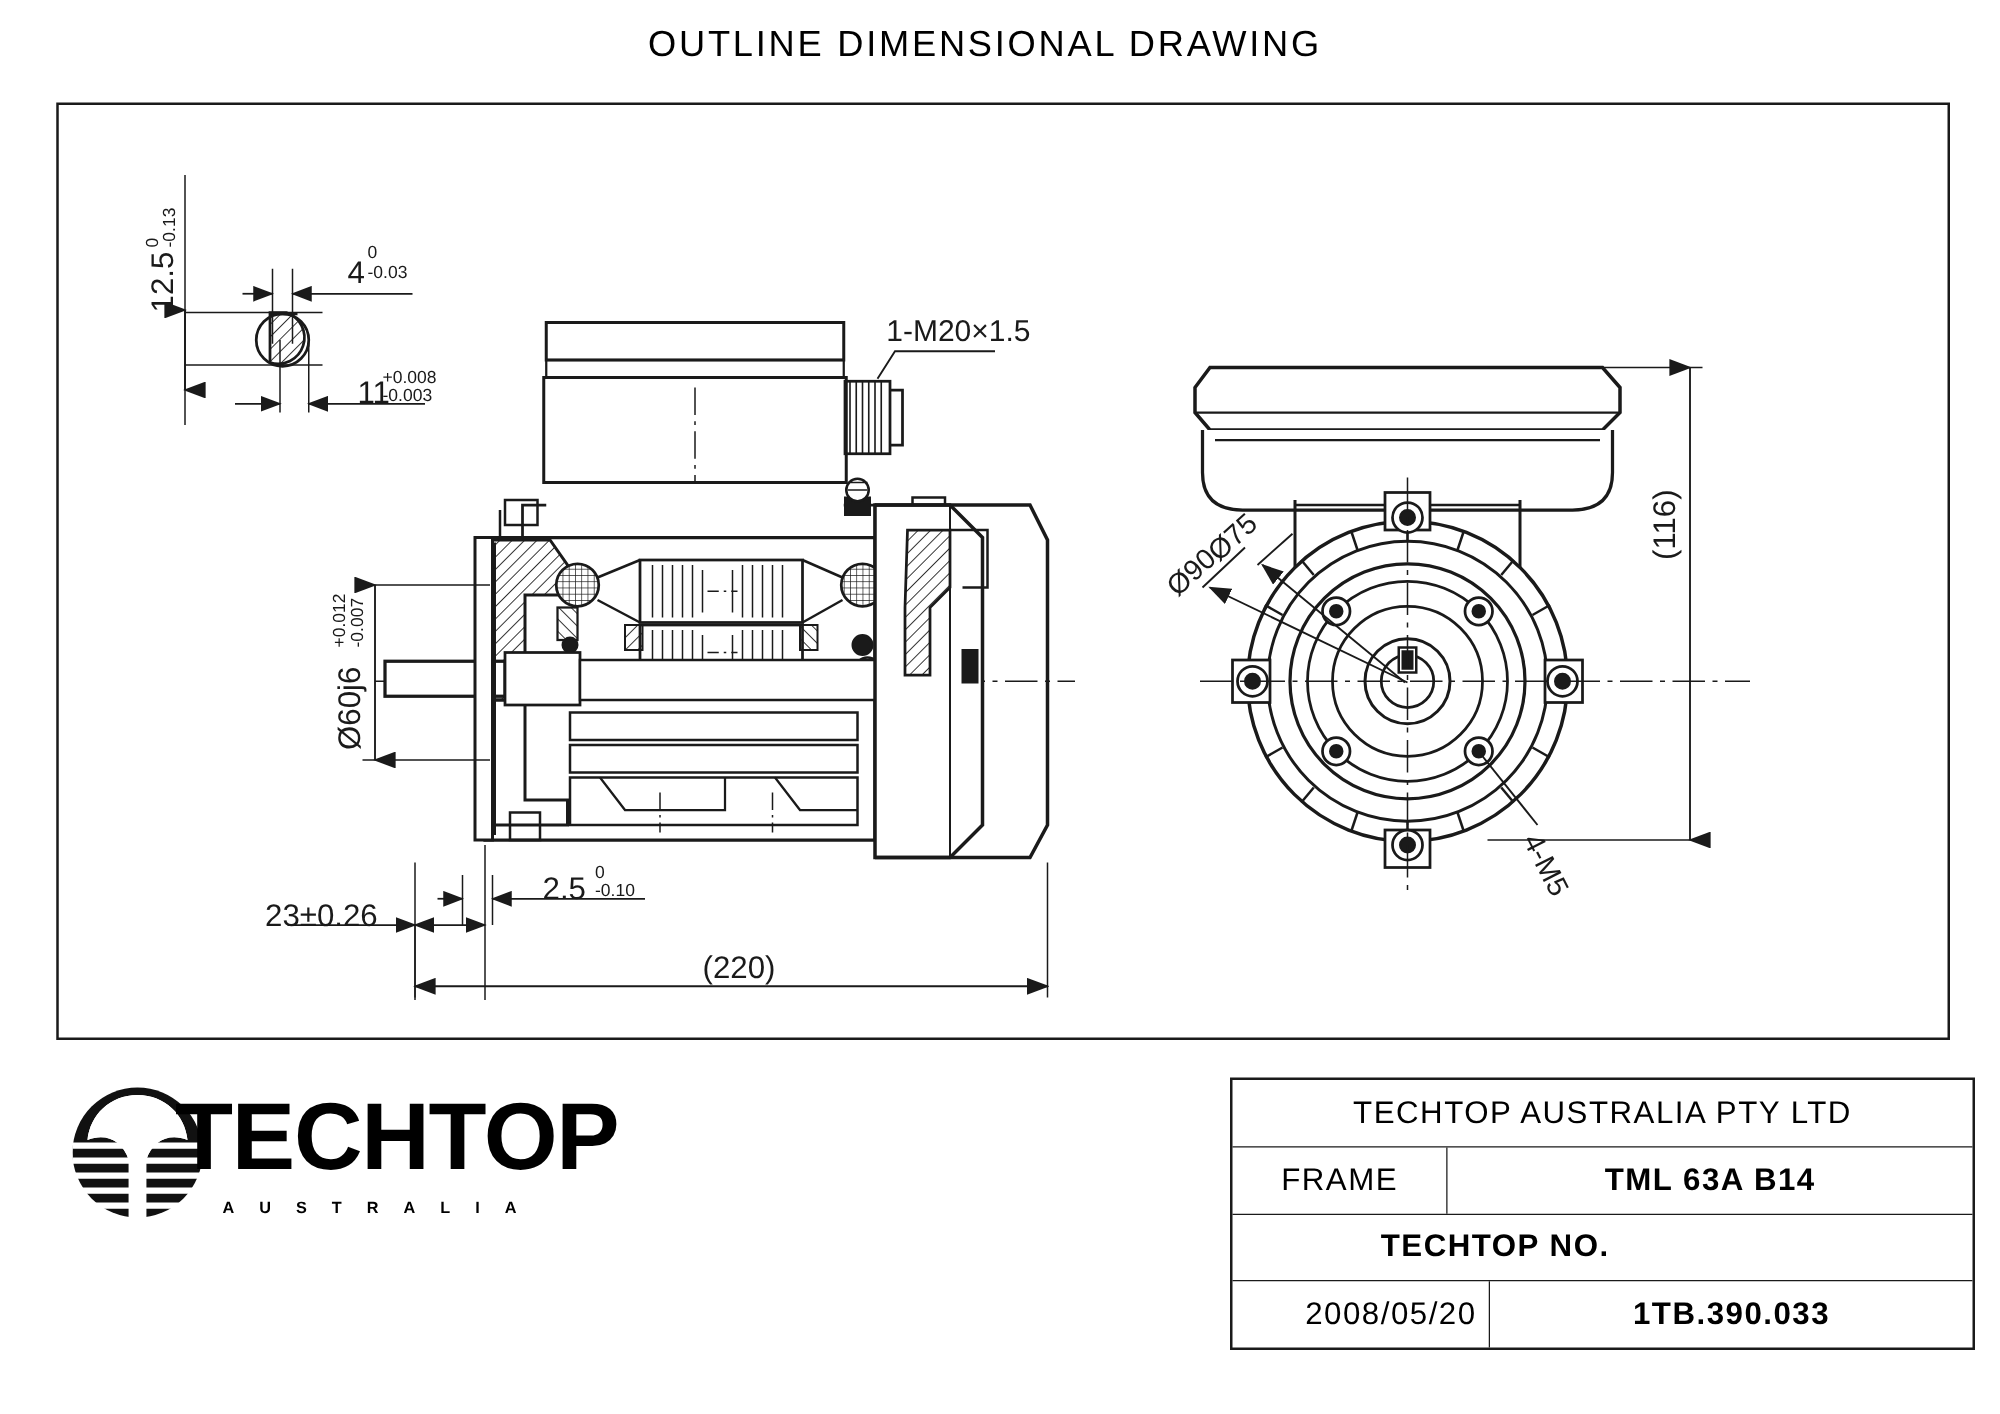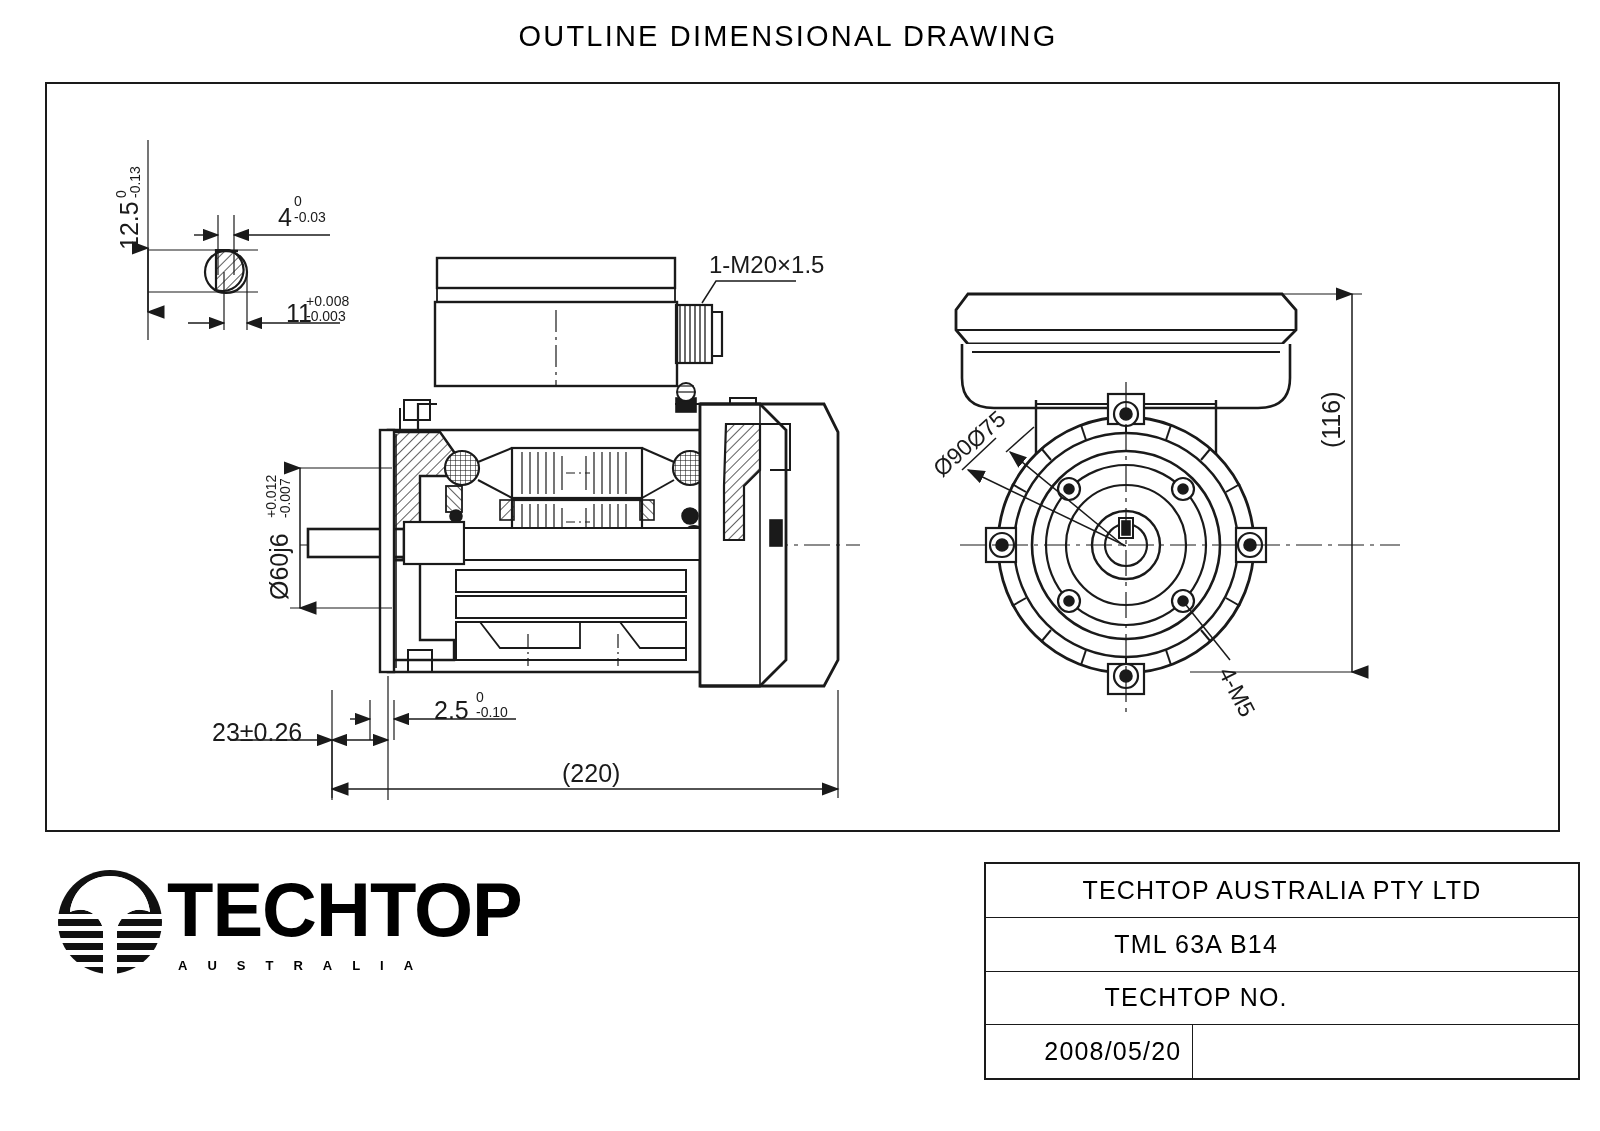--- a/index.html
+++ b/index.html
@@ -12,24 +12,24 @@
   .drawing{position:absolute;left:0;top:0;width:1600px;height:1131px;}
   
   .tblock{position:absolute;left:984px;top:862px;width:596px;height:218px;
           border:2px solid #1a1a1a;box-sizing:border-box;display:flex;flex-direction:column;}
   .trow{display:flex;flex:1;border-bottom:1.5px solid #1a1a1a;}
   .trow:last-child{border-bottom:none;padding-left:48px;}
   .tcell{display:flex;align-items:center;justify-content:center;
          font-size:25px;letter-spacing:1.2px;}
   .tcell.full{width:100%;}
   .tcell.left{width:29%;border-right:1.5px solid #1a1a1a;}
-  .tcell.right{width:71%;}
+  .tcell.right{width:71%;font-weight:bold;}
   
   .logo{position:absolute;left:58px;top:866px;width:600px;height:130px;}
-  .logotext{position:absolute;left:167px;top:872px;font-size:76px;font-weight:bold;
+  .logotext{position:absolute;left:140px;top:872px;font-size:76px;font-weight:bold;
             letter-spacing:-1px;line-height:1;}
   .logosub{position:absolute;left:178px;top:958px;font-size:13px;letter-spacing:20px;
            font-weight:bold;}
   .dimtxt{font-family:"Liberation Sans","DejaVu Sans",sans-serif;}
 </style>
 </head>
 <body>
 
 <div class="title">OUTLINE DIMENSIONAL DRAWING</div>
 
@@ -371,21 +371,23 @@
   </g>
 </svg>
 <div class="logotext">TECHTOP</div>
 <div class="logosub">AUSTRALIA</div>
 
 <div class="tblock">
   <div class="trow">
     <div class="tcell full">TECHTOP AUSTRALIA PTY LTD</div>
   </div>
   <div class="trow">
+    <div class="tcell left">FRAME</div>
     <div class="tcell right">TML 63A B14</div>
   </div>
   <div class="trow">
     <div class="tcell right">TECHTOP NO.</div>
   </div>
   <div class="trow">
     <div class="tcell left">2008/05/20</div>
+    <div class="tcell right">1TB.390.033</div>
   </div>
 </div>
 
 </body></html>

